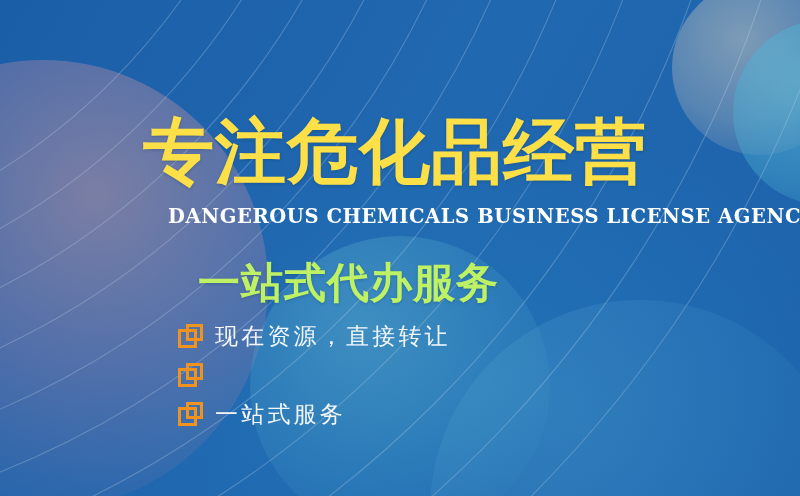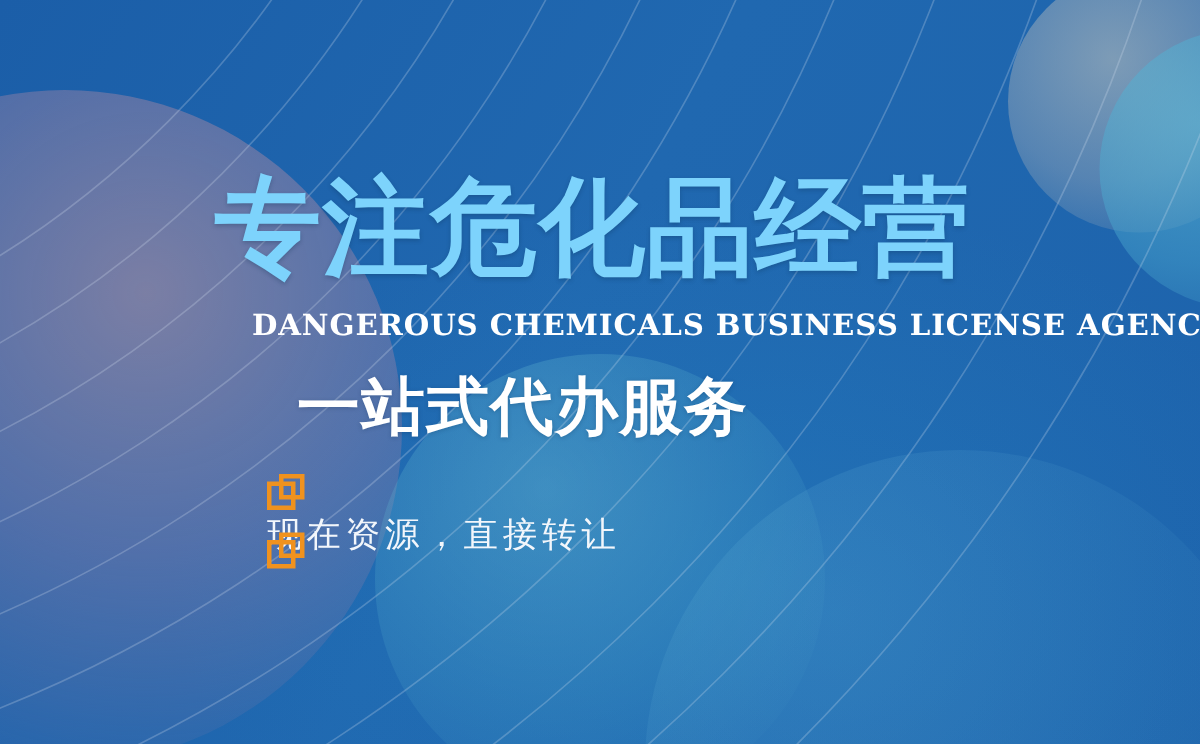--- a/index.html
+++ b/index.html
@@ -101,21 +101,21 @@
     height: 496px;
   }
 
   .headline {
     position: absolute;
     left: 143px;
     top: 114px;
     font-size: 71px;
     line-height: 76px;
     font-weight: 700;
-    color: #7dd3fc;
+    color: #fde047;
     letter-spacing: 1px;
     white-space: nowrap;
     text-shadow: 0 1px 3px rgba(10,45,80,0.28);
   }
 
   .eng-subtitle {
     position: absolute;
     left: 168px;
     top: 206px;
     font-family: "DejaVu Serif", "Liberation Serif", serif;
@@ -123,40 +123,39 @@
     line-height: 22px;
     font-weight: 700;
     color: #ffffff;
     letter-spacing: 0.6px;
     white-space: nowrap;
   }
 
   .sub-cn {
     position: absolute;
     left: 198px;
-    top: 246px;
+    top: 258px;
     font-size: 42px;
     line-height: 50px;
     font-weight: 700;
-    color: #ffffff;
+    color: #bef264;
     letter-spacing: 1px;
     white-space: nowrap;
     text-shadow: 0 1px 3px rgba(10,45,80,0.25);
   }
 
   .bullets {
     position: absolute;
     left: 178px;
     top: 316px;
   }
   .bullet-row {
     display: flex;
-    align-items: flex-start;
+    align-items: center;
     height: 39px;
-    flex-direction: column;
   }
   .bullet-icon {
     position: relative;
     width: 26px;
     height: 24px;
     flex: 0 0 26px;
     margin-right: 11px;
   }
   .bullet-icon .sq {
     position: absolute;
@@ -231,16 +230,23 @@
         <span class="bullet-text">现在资源，直接转让</span>
       </div>
 
       <div class="bullet-row">
         <span class="bullet-icon">
           <span class="sq sq-back"></span>
           <span class="sq sq-front"></span>
         </span>
       </div>
 
+      <div class="bullet-row">
+        <span class="bullet-icon">
+          <span class="sq sq-back"></span>
+          <span class="sq sq-front"></span>
+        </span>
+        <span class="bullet-text">一站式服务</span>
+      </div>
 
     </div>
   </div>
 </div>
 
 </body></html>

